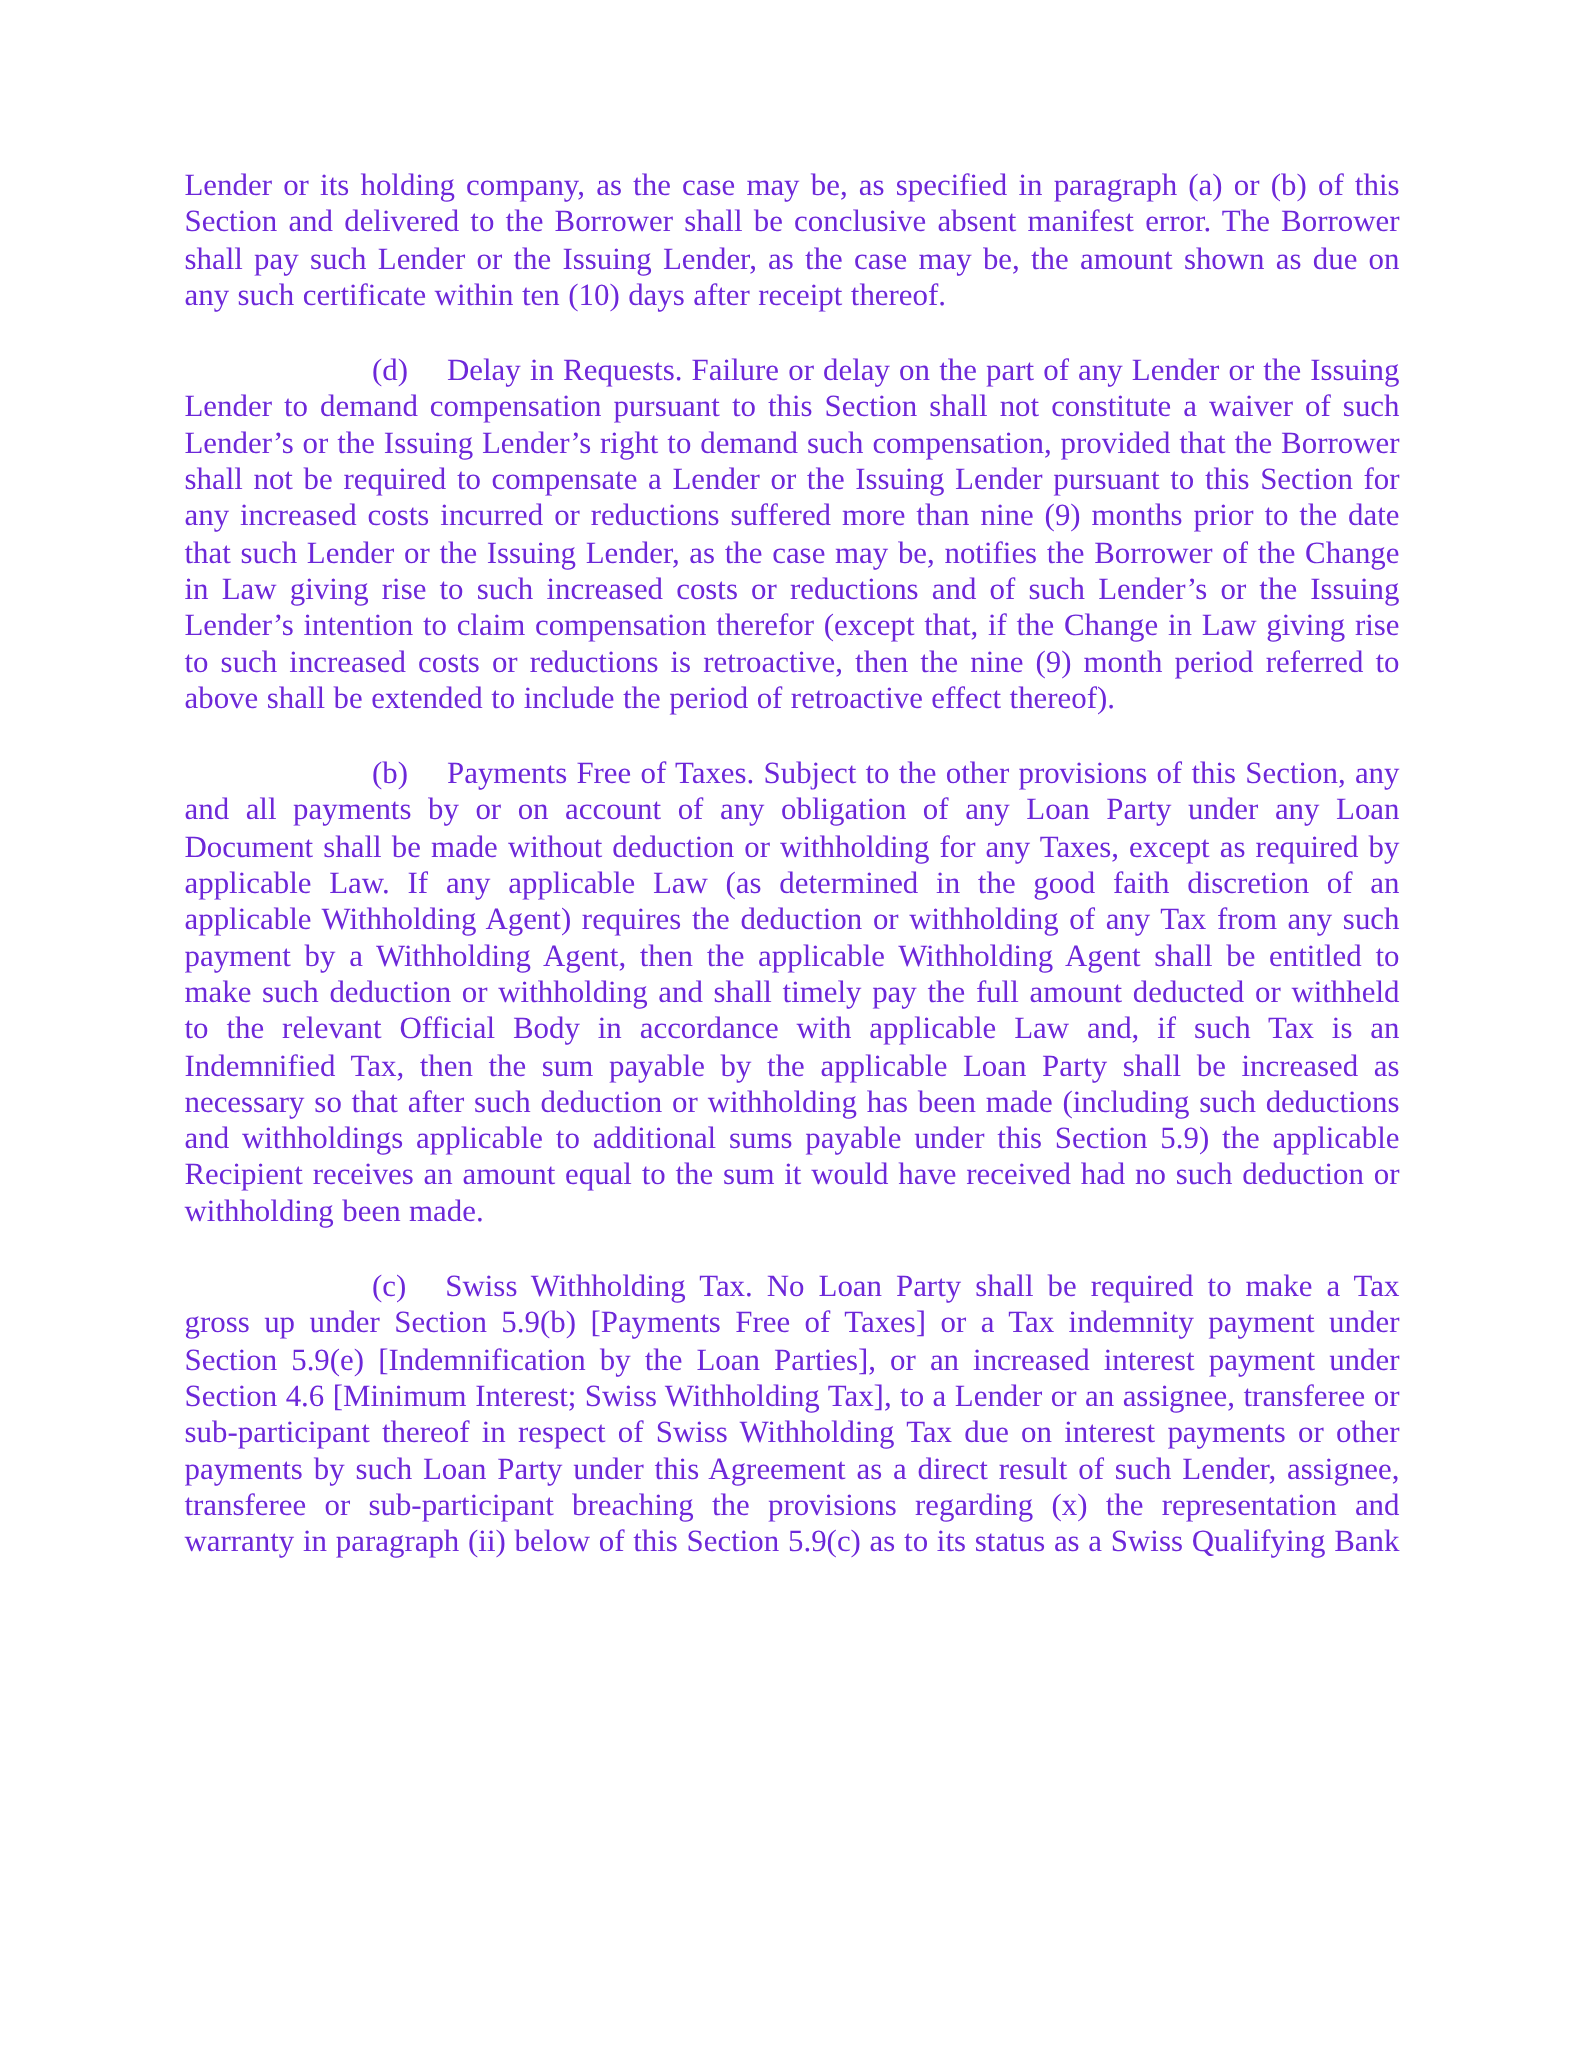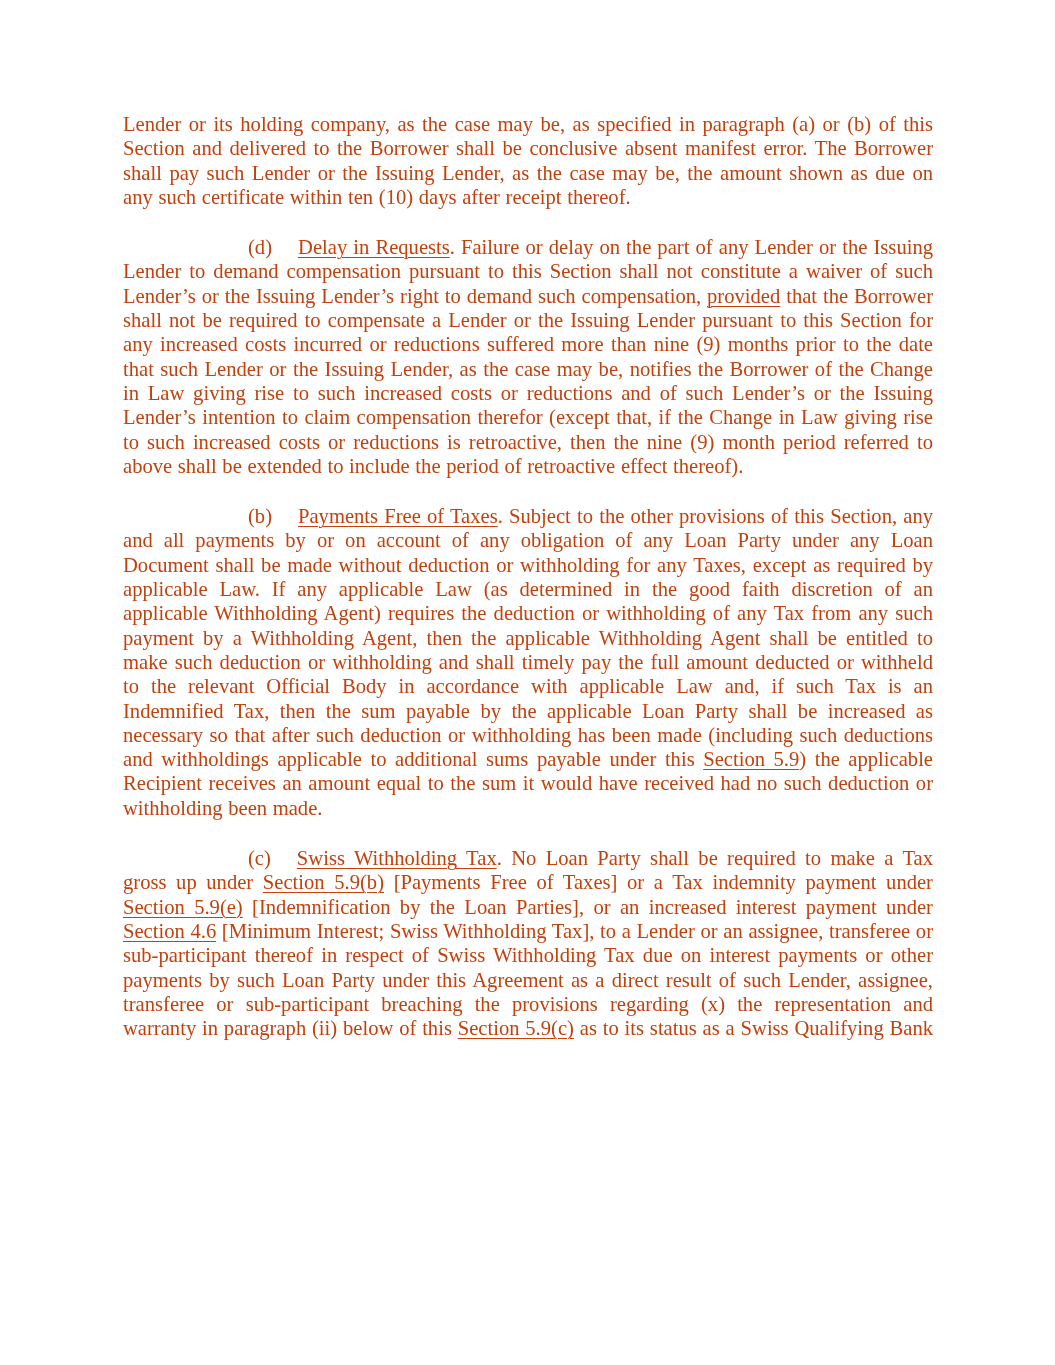--- a/index.html
+++ b/index.html
@@ -7,21 +7,21 @@
     padding: 0;
     background: #ffffff;
   }
   .page {
     position: relative;
     width: 1055px;
     height: 1041px;
     background: #ffffff;
     overflow: hidden;
     font-family: "Liberation Serif", "DejaVu Serif", serif;
-    color: #c2410c;
+    color: #6d28d9;
   }
   .content {
     position: absolute;
     left: 123px;
     top: 112px;
     width: 810px;
   }
   p.para {
     margin: 0 0 26px 0;
     font-size: 20.6px;
@@ -31,21 +31,20 @@
   }
   p.flush    { text-indent: 0; }
   p.lettered { text-indent: 125px; }
   p.heading  { text-indent: 62px; }
   p.sub      { margin-left: 85px; text-indent: 123px; }
   .tab        { display: inline-block; }
   .lettered .tab { width: 26px; }
   .heading  .tab { width: 28px; }
   .sub      .tab { width: 44px; }
   .u {
-    text-decoration: underline;
     text-decoration-thickness: 1.4px;
     text-underline-offset: 3px;
   }
   .page-number {
     position: absolute;
     top: 1247px;
     left: 0;
     width: 100%;
     text-align: center;
     font-size: 20.6px;

